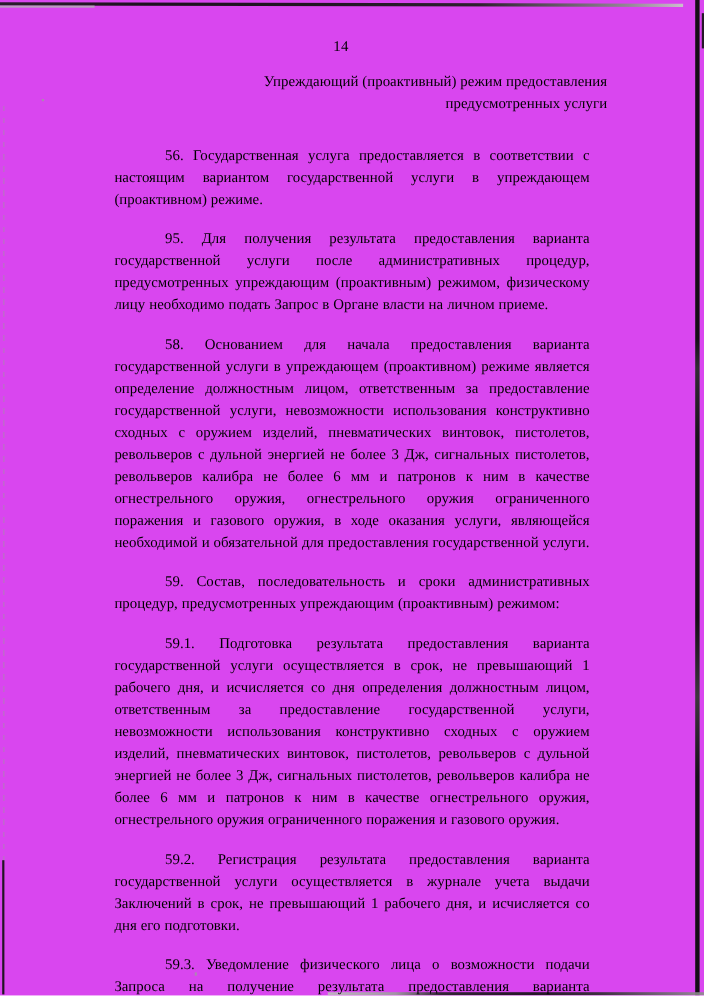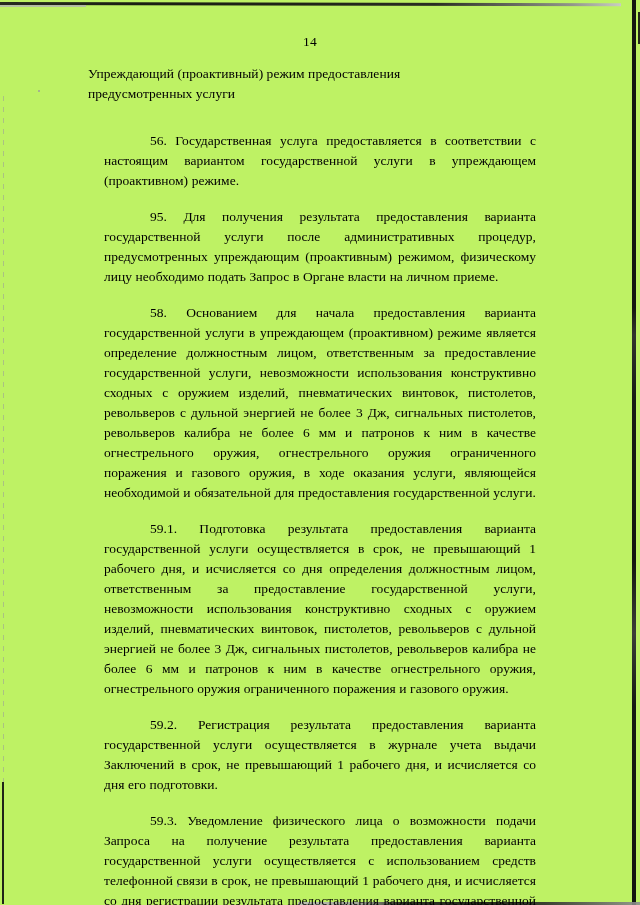--- a/index.html
+++ b/index.html
@@ -10,21 +10,21 @@
   }
   body {
     font-family: "Liberation Serif", "DejaVu Serif", serif;
     color: #000000;
   }
 
   .page {
     position: relative;
     width: 640px;
     height: 905px;
-    background: #bef264;
+    background: #d946ef;
     overflow: hidden;
     box-sizing: border-box;
   }
 
   
   .scan-edge-top {
     position: absolute;
     left: 0;
     top: 2px;
     width: 621px;
@@ -109,21 +109,21 @@
     text-align: center;
     font-size: 13.5px;
     letter-spacing: .2px;
   }
 
   .doc-title {
     position: absolute;
     left: 88px;
     top: 64px;
     width: 464px;
-    text-align: left;
+    text-align: right;
     font-size: 13.5px;
     line-height: 20px;
     letter-spacing: .05px;
   }
   .doc-title .title-line {
     display: block;
   }
 
   .body {
     position: absolute;
@@ -164,18 +164,19 @@
 
   <div class="doc-title">
     <span class="title-line">Упреждающий (проактивный) режим предоставления</span>
     <span class="title-line">предусмотренных услуги</span>
   </div>
 
   <div class="body">
     <p class="para">56. Государственная услуга предоставляется в соответствии с настоящим вариантом государственной услуги в упреждающем (проактивном) режиме.</p>
     <p class="para">95. Для получения результата предоставления варианта государственной услуги после административных процедур, предусмотренных упреждающим (проактивным) режимом, физическому лицу необходимо подать Запрос в Органе власти на личном приеме.</p>
     <p class="para">58. Основанием для начала предоставления варианта государственной услуги в упреждающем (проактивном) режиме является определение должностным лицом, ответственным за предоставление государственной услуги, невозможности использования конструктивно сходных с оружием изделий, пневматических винтовок, пистолетов, револьверов с дульной энергией не более 3 Дж, сигнальных пистолетов, револьверов калибра не более 6 мм и патронов к ним в качестве огнестрельного оружия, огнестрельного оружия ограниченного поражения и газового оружия, в ходе оказания услуги, являющейся необходимой и обязательной для предоставления государственной услуги.</p>
+    <p class="para">59. Состав, последовательность и сроки административных процедур, предусмотренных упреждающим (проактивным) режимом:</p>
     <p class="para">59.1. Подготовка результата предоставления варианта государственной услуги осуществляется в срок, не превышающий 1 рабочего дня, и исчисляется со дня определения должностным лицом, ответственным за предоставление государственной услуги, невозможности использования конструктивно сходных с оружием изделий, пневматических винтовок, пистолетов, револьверов с дульной энергией не более 3 Дж, сигнальных пистолетов, револьверов калибра не более 6 мм и патронов к ним в качестве огнестрельного оружия, огнестрельного оружия ограниченного поражения и газового оружия.</p>
     <p class="para">59.2. Регистрация результата предоставления варианта государственной услуги осуществляется в журнале учета выдачи Заключений в срок, не превышающий 1 рабочего дня, и исчисляется со дня его подготовки.</p>
     <p class="para">59.3. Уведомление физического лица о возможности подачи Запроса на получение результата предоставления варианта государственной услуги осуществляется с использованием средств телефонной связи в срок, не превышающий 1 рабочего дня, и исчисляется со дня регистрации результата предоставления варианта государственной услуги.</p>
   </div>
 
 </div>
 
 </body></html>

